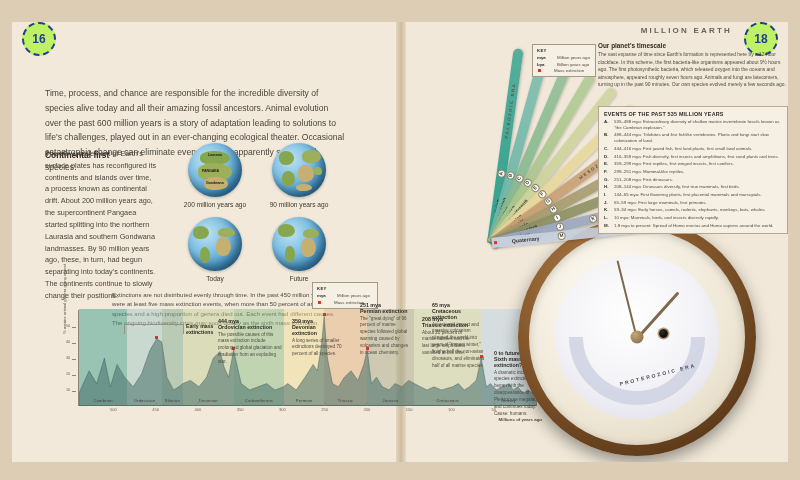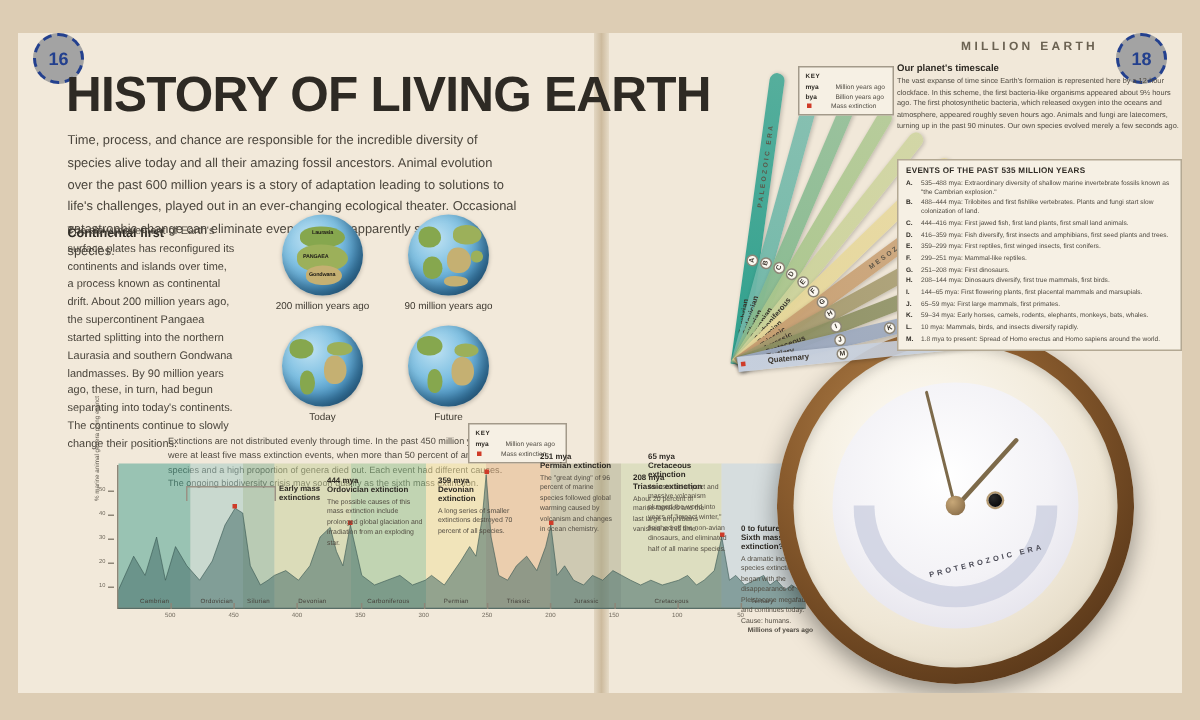--- a/index.html
+++ b/index.html
@@ -24,21 +24,21 @@
     background:linear-gradient(90deg,#e3d7c2,#cdbb9e,#e6dbc7);
   }
   .top-band { position:absolute; left:0; top:0; width:800px; height:22px; background:#ddcdb4; }
   .bot-band { position:absolute; left:0; bottom:0; width:800px; height:18px; background:#ddcdb4; }
   .edge-l { position:absolute; left:0; top:0; width:12px; height:480px; background:#ddcdb4; }
   .edge-r { position:absolute; right:0; top:0; width:12px; height:480px; background:#ddcdb4; }
 
   
   .pagebadge {
     position:absolute; width:34px; height:34px; border-radius:50%;
-    background:#a3a3a3; border:2px dashed #23408e;
+    background:#bef264; border:2px dashed #23408e;
     display:flex; align-items:center; justify-content:center;
     font-size:12px; color:#23408e; font-weight:bold;
   }
   #pg-left { left:22px; top:22px; }
   #pg-right { right:22px; top:22px; }
 
   .running-head {
     position:absolute; right:68px; top:26px;
     font-size:8px; letter-spacing:2.2px; color:#6b6252; font-weight:bold;
   }
@@ -229,21 +229,20 @@
   <div class="edge-r"></div>
 
   <div class="paper-left"></div>
   <div class="paper-right"></div>
   <div class="gutter"></div>
 
   <div class="pagebadge" id="pg-left">16</div>
   <div class="pagebadge" id="pg-right">18</div>
   <div class="running-head">MILLION EARTH</div>
 
-  <div class="headline">HISTORY OF LIVING EARTH</div>
   <div class="intro">Time, process, and chance are responsible for the incredible diversity of species alive today and all their amazing fossil ancestors. Animal evolution over the past 600 million years is a story of adaptation leading to solutions to life's challenges, played out in an ever-changing ecological theater. Occasional catastrophic change can eliminate even the most apparently successful species.</div>
 
   <div class="cd-title">Continental first</div>
   <div class="cd-body">The slow movement of Earth's surface plates has reconfigured its continents and islands over time, a process known as continental drift. About 200 million years ago, the supercontinent Pangaea started splitting into the northern Laurasia and southern Gondwana landmasses. By 90 million years ago, these, in turn, had begun separating into today's continents. The continents continue to slowly change their positions.</div>
 
   <div class="globe-grid">
     <div class="globe-cell" style="left:0;top:0">
       <div class="globe">
         <div class="land" style="left:12px;top:8px;width:30px;height:14px"></div>
         <div class="land d" style="left:10px;top:20px;width:34px;height:18px"></div>

